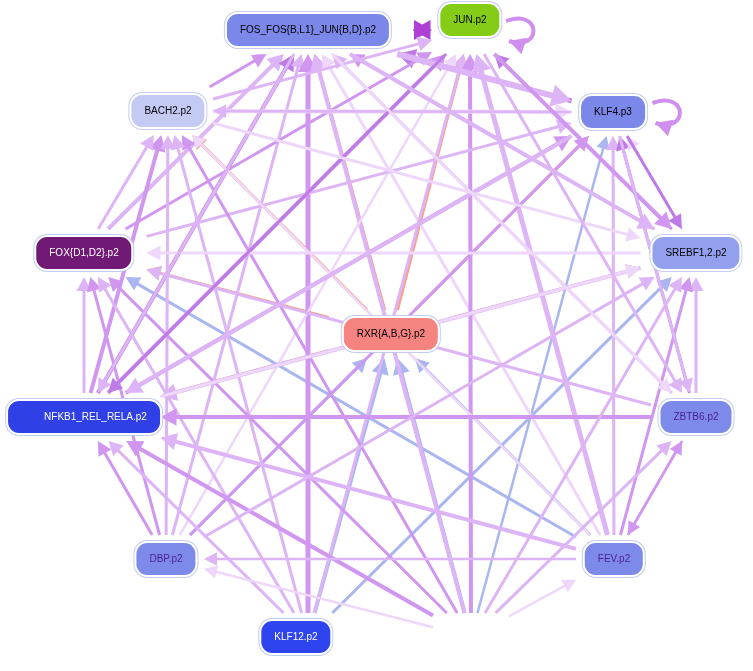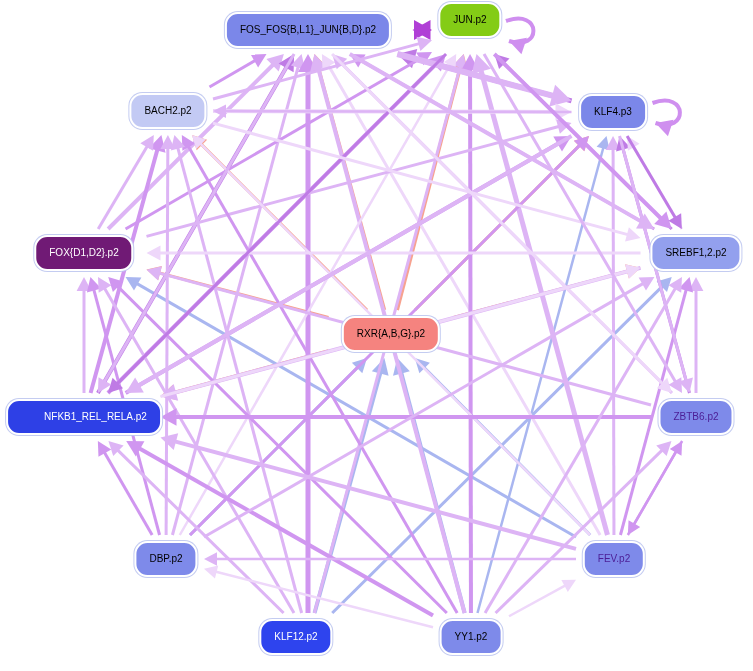--- a/index.html
+++ b/index.html
@@ -369,18 +369,17 @@
   <div id="node-layer">
       <div class="node" style="left: 308px; top: 30px; background: rgb(123, 135, 233); color: rgb(0, 0, 0);"><span>FOS_FOS{B,L1}_JUN{B,D}.p2</span></div>
       <div class="node" style="left: 470px; top: 20px; background: #84cc16; color: rgb(0, 0, 0);"><span>JUN.p2</span></div>
       <div class="node" style="left: 168px; top: 111px; background: rgb(195, 202, 244); color: rgb(0, 0, 0);"><span>BACH2.p2</span></div>
       <div class="node" style="left: 613px; top: 112px; background: rgb(123, 135, 233); color: rgb(0, 0, 0);"><span>KLF4.p3</span></div>
       <div class="node" style="left: 84px; top: 253px; background: #701a75; color: rgb(255, 255, 255);"><span>FOX{D1,D2}.p2</span></div>
       <div class="node" style="left: 696px; top: 253px; background: rgb(147, 160, 238); color: rgb(0, 0, 0);"><span>SREBF1,2.p2</span></div>
       <div class="node" style="left: 391px; top: 334px; background: rgb(245, 131, 127); color: rgb(0, 0, 0);"><span>RXR{A,B,G}.p2</span></div>
       <div class="node" style="left: 84px; top: 417px; background: rgb(46, 64, 230); color: rgb(255, 255, 255); padding-left: 36px;"><span>NFKB1_REL_RELA.p2</span></div>
       <div class="node" style="left: 696px; top: 417px; background: rgb(126, 138, 234); color: #4c1d95;"><span>ZBTB6.p2</span></div>
-      <div class="node" style="left: 166px; top: 559px; background: rgb(126, 138, 234); color: #000000;"><span>DBP.p2</span></div>
+      <div class="node" style="left: 166px; top: 559px; background: rgb(126, 138, 234); color: #4c1d95;"><span>DBP.p2</span></div>
       <div class="node" style="left: 614px; top: 559px; background: rgb(126, 138, 234); color: #4c1d95;"><span>FEV.p2</span></div>
       <div class="node" style="left: 296px; top: 637px; background: rgb(46, 68, 238); color: rgb(255, 255, 255);"><span>KLF12.p2</span></div>
-      <div class="node" style="left: 471px; top: 637px; background: rgb(126, 138, 234); color: rgb(0, 0, 0);"><span>YY1.p2</span></div>
     </div>
 </div>
 
 </body></html>

